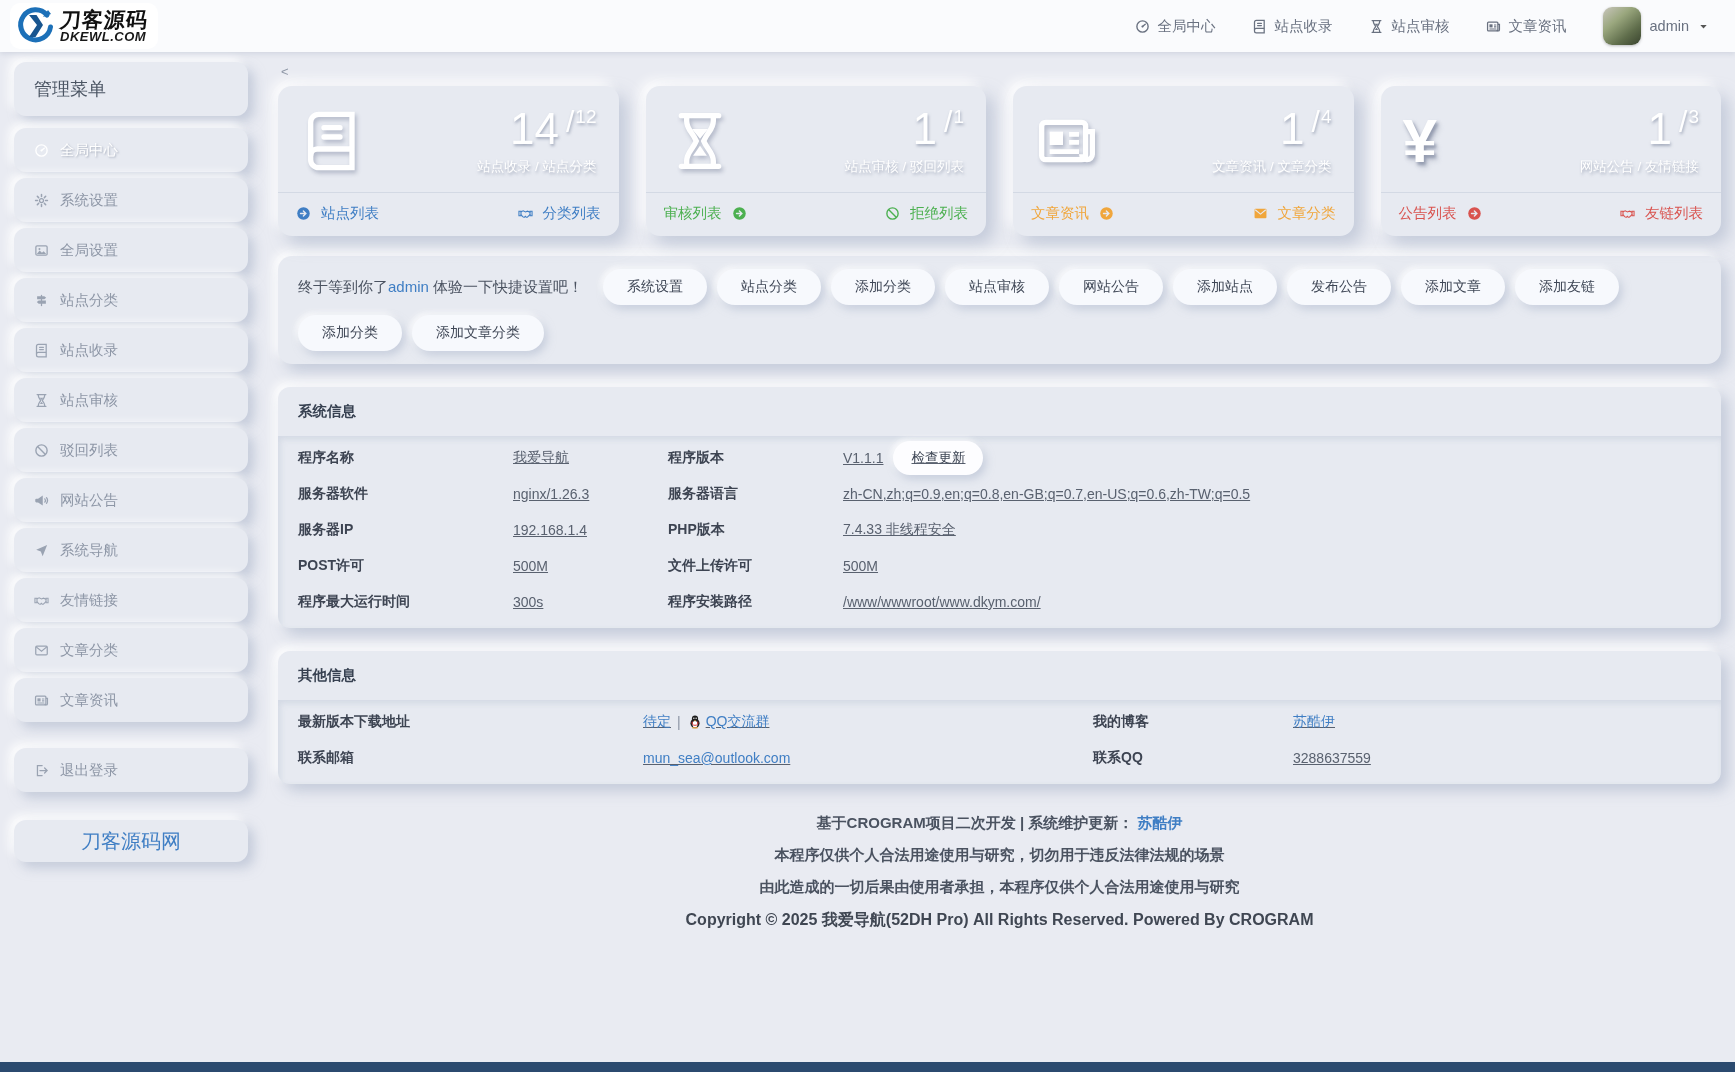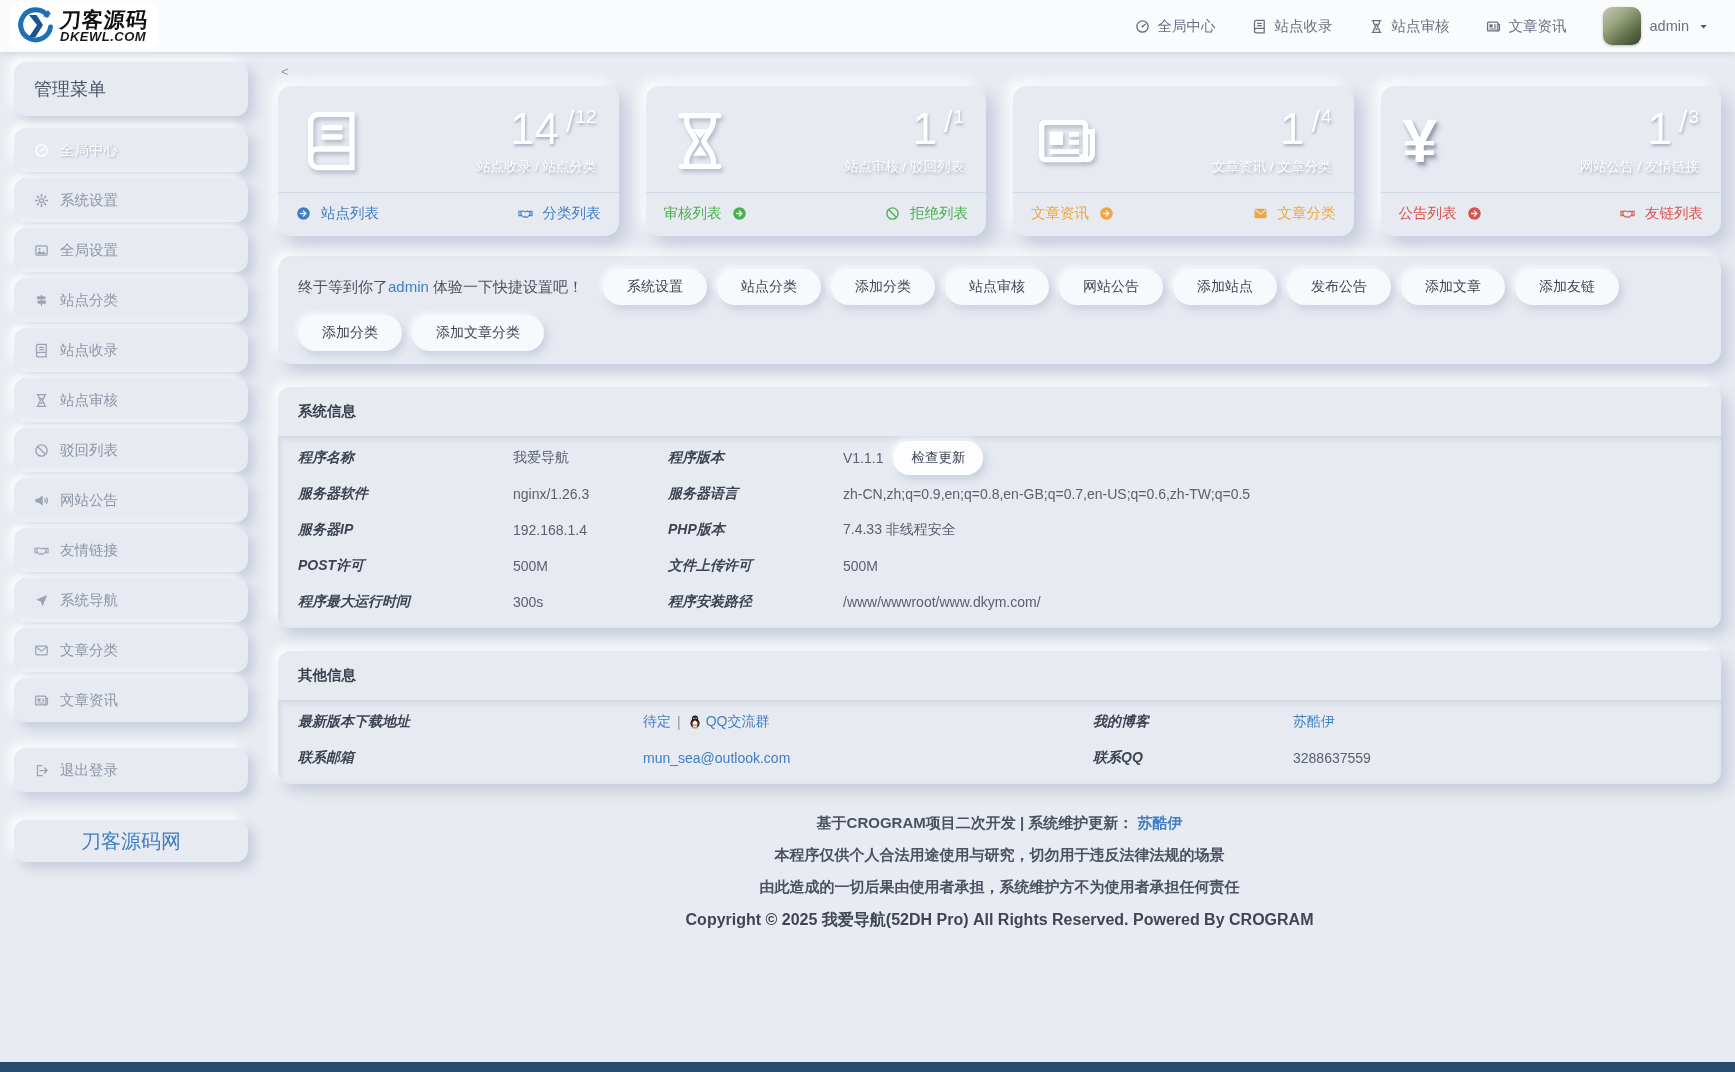--- a/index.html
+++ b/index.html
@@ -82,22 +82,22 @@
   .pill-sm{padding:8px 18px;font-size:13.5px;margin-left:10px;background:#fdfdff;border-radius:18px;}
 
   
   .panel{margin-top:23px;background:var(--card);border-radius:12px;
     box-shadow:7px 7px 14px var(--sh-dark),-5px -5px 10px var(--sh-light);overflow:hidden;}
   .panel-header{padding:15px 20px;font-size:14.5px;font-weight:bold;color:#374151;}
   .panel-body{box-shadow:inset 2px 3px 6px rgba(172,182,204,.35);padding:4px 0 8px 0;}
   .info-row{display:grid;grid-template-columns:215px 155px 175px 1fr;align-items:center;
     min-height:36px;padding:0 20px;font-size:14px;}
   .info-row.other{grid-template-columns:345px 450px 200px 1fr;}
-  .cell.label{font-weight:bold;color:var(--label);font-style:italic;}
-  .cell.value{color:#59616f;display:flex;align-items:center;}
+  .cell.label{font-weight:bold;color:var(--label);}
+  .cell.value{color:#59616f;display:flex;align-items:center;text-decoration:underline;}
   .link{color:#3f7ec4;}
   .sep{color:#8a93a3;margin:0 6px;}
   .qq-ic{font-size:16px;margin-right:3px;}
 
   
   .footer{margin-top:16px;text-align:center;padding:14px 0 10px 0;}
   .f-line{font-size:15px;font-weight:bold;color:#4a5260;margin-bottom:13px;}
   .f-line .link{font-weight:bold;}
   .f-line.copyright{font-size:16px;color:#3f4652;}
 
@@ -257,34 +257,34 @@
               <path d="M14 4L6.5 9H3.8A1.8 1.8 0 002 10.8v2.4A1.8 1.8 0 003.8 15h2.7L14 20z" fill="currentColor"></path>
               <path d="M17.3 9.3a4.2 4.2 0 010 5.4" fill="none" stroke="currentColor" stroke-width="2" stroke-linecap="round"></path>
               <path d="M20 7.5a7.5 7.5 0 010 9" fill="none" stroke="currentColor" stroke-width="2" stroke-linecap="round"></path>
             </svg>
           </span>
           <span>网站公告</span>
         </div>
         <div class="side-card side-item">
           <span class="icon ">
             <svg viewBox="0 0 24 24">
+              <path d="M21 3L3.5 10.7l7.4 2.7L13.8 21z" fill="currentColor"></path>
+            </svg>
+          </span>
+          <span>系统导航</span>
+        </div>
+        <div class="side-card side-item">
+          <span class="icon ">
+            <svg viewBox="0 0 24 24">
               <path d="M1.5 8.5h3.3v7.2H1.5zM19.2 8.5h3.3v7.2h-3.3z" fill="none" stroke="currentColor" stroke-width="1.7"></path>
               <path d="M4.8 14.2l3.3 3.3a1.9 1.9 0 002.8-.2l.8-.9 1 1a1.9 1.9 0 002.7 0l3.8-3.7" fill="none" stroke="currentColor" stroke-width="1.7" stroke-linecap="round"></path>
               <path d="M4.8 9.3l3.6-1.5 3.6 1.6 3-1.1 4.2 1.5" fill="none" stroke="currentColor" stroke-width="1.7" stroke-linecap="round"></path>
             </svg>
           </span>
           <span>友情链接</span>
-        </div>
-        <div class="side-card side-item">
-          <span class="icon ">
-            <svg viewBox="0 0 24 24">
-              <path d="M21 3L3.5 10.7l7.4 2.7L13.8 21z" fill="currentColor"></path>
-            </svg>
-          </span>
-          <span>系统导航</span>
         </div>
         <div class="side-card side-item">
           <span class="icon ">
             <svg viewBox="0 0 24 24">
               <rect x="2.8" y="5" width="18.4" height="14" rx="1.8" fill="none" stroke="currentColor" stroke-width="2"></rect>
               <path d="M3.5 6.2l8.5 6.8 8.5-6.8" fill="none" stroke="currentColor" stroke-width="2"></path>
             </svg>
           </span>
           <span>文章分类</span>
         </div>
@@ -566,19 +566,19 @@
           <div class="cell value">3288637559</div>
         </div>
       </div>
     </div>
 
     <div class="footer">
       <div class="f-line">
         <span>基于CROGRAM项目二次开发 | 系统维护更新： </span><a class="link">苏酷伊</a>
       </div>
       <div class="f-line">本程序仅供个人合法用途使用与研究，切勿用于违反法律法规的场景</div>
-      <div class="f-line">由此造成的一切后果由使用者承担，系统维护方不为使用者承担任何责任</div>
+      <div class="f-line">由此造成的一切后果由使用者承担，本程序仅供个人合法用途使用与研究</div>
       <div class="f-line copyright">Copyright © 2025 我爱导航(52DH Pro) All Rights Reserved. Powered By CROGRAM</div>
     </div>
   </div>
 </div>
 
 <div class="bottom-bar"></div>
 
 </body></html>

